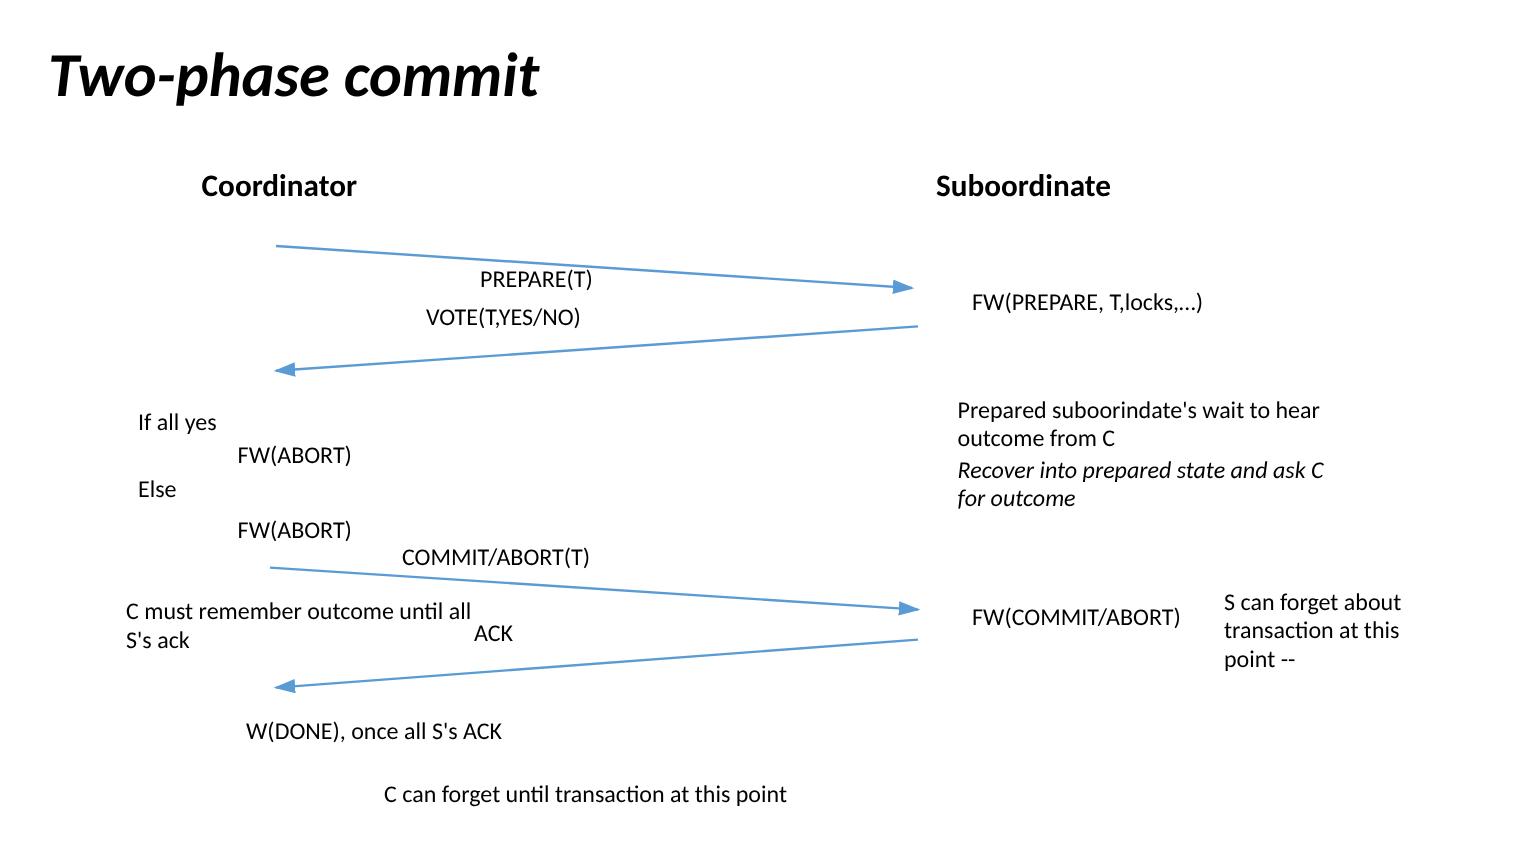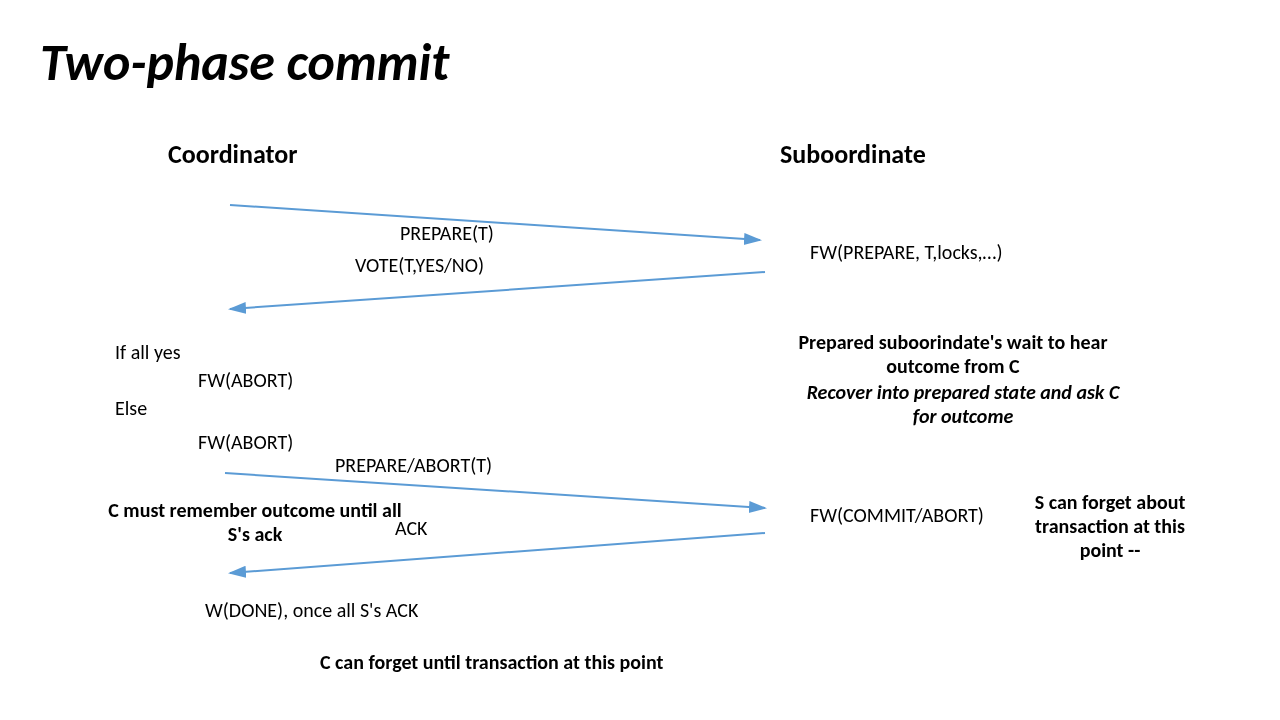--- a/index.html
+++ b/index.html
@@ -21,21 +21,21 @@
   }
   .header {
     position: absolute;
     font-size: 26px;
     font-weight: bold;
   }
   .label {
     position: absolute;
     font-size: 20px;
   }
-  .bold { font-weight: bold; text-align: center; }
+  .bold { font-weight: normal; }
   .italic { font-style: italic; }
   svg.arrow {
     position: absolute;
     overflow: visible;
   }
 </style>
 </head>
 <body>
 
 <div class="title">Two-phase commit</div>
@@ -74,21 +74,21 @@
 <div class="label" style="top:430px; left:198px;">FW(ABORT)</div>
 
 <svg class="arrow" style="left:225px; top:468px;" width="550" height="50">
   <defs>
     <marker id="ah3" markerWidth="10" markerHeight="10" refX="8" refY="3" orient="auto">
       <path d="M0,0 L0,6 L9,3 z" fill="#5B9BD5"></path>
     </marker>
   </defs>
   <line x1="0" y1="5" x2="540" y2="40" stroke="#5B9BD5" stroke-width="2" marker-end="url(#ah3)"></line>
 </svg>
-<div class="label" style="top:453px; left:335px;">PREPARE/ABORT(T)</div>
+<div class="label" style="top:453px; left:335px;">COMMIT/ABORT(T)</div>
 
 <div class="label bold" style="top:498px; left:105px; width:300px;">C must remember outcome until all S's ack</div>
 
 <div class="label" style="top:503px; left:810px;text-align:right;">FW(COMMIT/ABORT)</div>
 
 <div class="label bold" style="top:490px; left:1020px; width:180px;">S can forget about transaction at this point --</div>
 
 <svg class="arrow" style="left:225px; top:528px;" width="550" height="55">
   <defs>
     <marker id="ah4" markerWidth="10" markerHeight="10" refX="8" refY="3" orient="auto">

